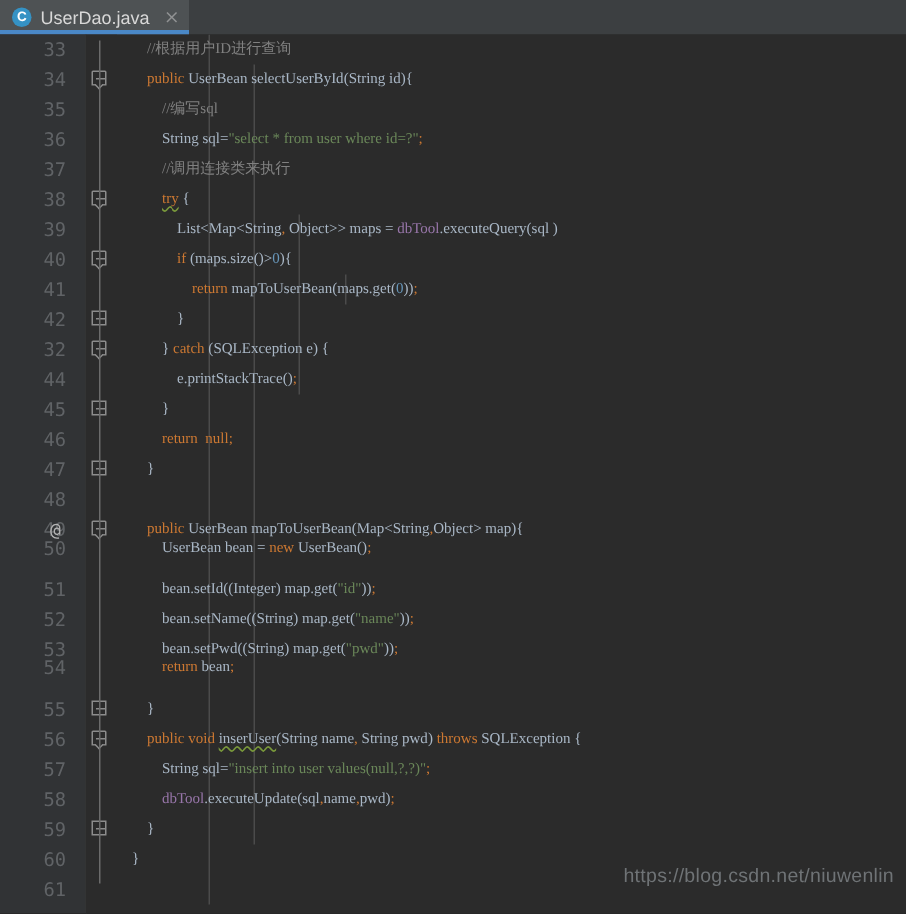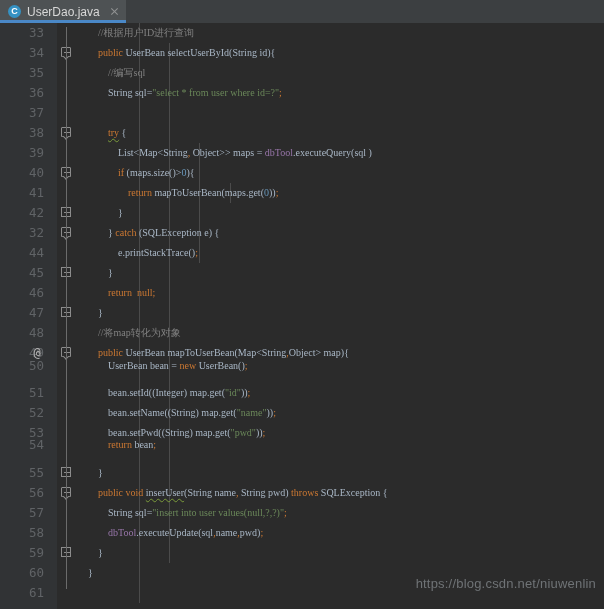--- a/index.html
+++ b/index.html
@@ -153,32 +153,32 @@
         <div class="iguide" style="left: 138.64px; top: 0px; height: 580px;"></div>
         <div class="iguide" style="left: 168.96px; top: 20px; height: 520px;"></div>
         <div class="iguide" style="left: 199.28px; top: 120px; height: 120px;"></div>
         <div class="iguide" style="left: 229.6px; top: 160px; height: 20px;"></div>
       </div>
     <div class="rows" id="rows">
         <div class="row" style="top: 0px; position: absolute; left: 0px; width: 604px;"><span class="lineno">33</span><span class="code">        <span class="cmt">//根据用户ID进行查询</span></span></div>
         <div class="row" style="top: 20px; position: absolute; left: 0px; width: 604px;"><span class="lineno">34</span><span class="fold start"><span class="box"></span><span class="tip"></span></span><span class="code">        <span class="kw">public</span> <span class="def">UserBean</span> <span class="def">selectUserById</span>(<span class="def">String</span> <span class="def">id</span>){</span></div>
         <div class="row" style="top: 40px; position: absolute; left: 0px; width: 604px;"><span class="lineno">35</span><span class="code">            <span class="cmt">//编写sql</span></span></div>
         <div class="row" style="top: 60px; position: absolute; left: 0px; width: 604px;"><span class="lineno">36</span><span class="code">            <span class="def">String</span> <span class="def">sql</span>=<span class="str">"select * from user where id=?"</span><span class="semi">;</span></span></div>
-        <div class="row" style="top: 80px; position: absolute; left: 0px; width: 488px;"><span class="lineno">37</span></div>
+        <div class="row" style="top: 80px; position: absolute; left: 0px; width: 488px;"><span class="lineno">37</span><span class="code">            <span class="cmt">//调用连接类来执行</span></span></div>
         <div class="row" style="top: 100px; position: absolute; left: 0px; width: 604px;"><span class="lineno">38</span><span class="fold start"><span class="box"></span><span class="tip"></span></span><span class="code">            <span class="kw typo">try</span> {</span></div>
         <div class="row" style="top: 120px; position: absolute; left: 0px; width: 604px;"><span class="lineno">39</span><span class="code">                <span class="def">List</span>&lt;<span class="def">Map</span>&lt;<span class="def">String</span><span class="semi">,</span> <span class="def">Object</span>&gt;&gt; <span class="def">maps</span> = <span class="fld">dbTool</span>.<span class="def">executeQuery</span>(<span class="def">sql</span> )</span></div>
         <div class="row" style="top: 140px; position: absolute; left: 0px; width: 604px;"><span class="lineno">40</span><span class="fold start"><span class="box"></span><span class="tip"></span></span><span class="code">                <span class="kw">if</span> (<span class="def">maps</span>.<span class="def">size</span>()&gt;<span class="num">0</span>){</span></div>
         <div class="row" style="top: 160px; position: absolute; left: 0px; width: 604px;"><span class="lineno">41</span><span class="code">                    <span class="kw">return</span> <span class="def">mapToUserBean</span>(<span class="def">maps</span>.<span class="def">get</span>(<span class="num">0</span>))<span class="semi">;</span></span></div>
         <div class="row" style="top: 180px; position: absolute; left: 0px; width: 604px;"><span class="lineno">42</span><span class="fold endm"><span class="box"></span></span><span class="code">                }</span></div>
         <div class="row" style="top: 200px; position: absolute; left: 0px; width: 604px;"><span class="lineno">32</span><span class="fold start"><span class="box"></span><span class="tip"></span></span><span class="code">            } <span class="kw">catch</span> (<span class="def">SQLException</span> <span class="def">e</span>) {</span></div>
         <div class="row" style="top: 220px; position: absolute; left: 0px; width: 604px;"><span class="lineno">44</span><span class="code">                <span class="def">e</span>.<span class="def">printStackTrace</span>()<span class="semi">;</span></span></div>
         <div class="row" style="top: 240px; position: absolute; left: 0px; width: 604px;"><span class="lineno">45</span><span class="fold endm"><span class="box"></span></span><span class="code">            }</span></div>
         <div class="row" style="top: 260px; position: absolute; left: 0px; width: 604px;"><span class="lineno">46</span><span class="code">            <span class="kw">return</span>  <span class="kw">null</span><span class="semi">;</span></span></div>
         <div class="row" style="top: 280px; position: absolute; left: 0px; width: 604px;"><span class="lineno">47</span><span class="fold endm"><span class="box"></span></span><span class="code">        }</span></div>
-        <div class="row" style="top: 300px; position: absolute; left: 0px; width: 604px;"><span class="lineno">48</span><span class="code">        <span class="cmt">//将map转化为对象</span></span></div>
+        <div class="row" style="top: 300px; position: absolute; left: 0px; width: 604px;"><span class="lineno">48</span></div>
         <div class="row" style="top: 320px; position: absolute; left: 0px; width: 604px;"><span class="lineno">49</span><span class="annot">@</span><span class="fold start"><span class="box"></span><span class="tip"></span></span><span class="code">        <span class="kw">public</span> <span class="def">UserBean</span> <span class="def">mapToUserBean</span>(<span class="def">Map</span>&lt;<span class="def">String</span><span class="semi">,</span><span class="def">Object</span>&gt; <span class="def">map</span>){</span></div>
         <div class="row" style="top: 333px; position: absolute; left: 0px; width: 540px;"><span class="lineno">50</span><span class="code">            <span class="def">UserBean</span> <span class="def">bean</span> = <span class="kw">new</span> <span class="def">UserBean</span>()<span class="semi">;</span></span></div>
         <div class="row" style="top: 360px; position: absolute; left: 0px; width: 604px;"><span class="lineno">51</span><span class="code">            <span class="def">bean</span>.<span class="def">setId</span>((<span class="def">Integer</span>) <span class="def">map</span>.<span class="def">get</span>(<span class="str">"id"</span>))<span class="semi">;</span></span></div>
         <div class="row" style="top: 380px; position: absolute; left: 0px; width: 604px;"><span class="lineno">52</span><span class="code">            <span class="def">bean</span>.<span class="def">setName</span>((<span class="def">String</span>) <span class="def">map</span>.<span class="def">get</span>(<span class="str">"name"</span>))<span class="semi">;</span></span></div>
         <div class="row" style="top: 400px; position: absolute; left: 0px; width: 604px;"><span class="lineno">53</span><span class="code">            <span class="def">bean</span>.<span class="def">setPwd</span>((<span class="def">String</span>) <span class="def">map</span>.<span class="def">get</span>(<span class="str">"pwd"</span>))<span class="semi">;</span></span></div>
         <div class="row" style="top: 412px; position: absolute; left: 0px; width: 488px;"><span class="lineno">54</span><span class="code">            <span class="kw">return</span> <span class="def">bean</span><span class="semi">;</span></span></div>
         <div class="row" style="top: 440px; position: absolute; left: 0px; width: 604px;"><span class="lineno">55</span><span class="fold endm"><span class="box"></span></span><span class="code">        }</span></div>
         <div class="row" style="top: 460px; position: absolute; left: 0px; width: 604px;"><span class="lineno">56</span><span class="fold start"><span class="box"></span><span class="tip"></span></span><span class="code">        <span class="kw">public</span> <span class="kw">void</span> <span class="def typo">inserUser</span>(<span class="def">String</span> <span class="def">name</span><span class="semi">,</span> <span class="def">String</span> <span class="def">pwd</span>) <span class="kw">throws</span> <span class="def">SQLException</span> {</span></div>
         <div class="row" style="top: 480px; position: absolute; left: 0px; width: 604px;"><span class="lineno">57</span><span class="code">            <span class="def">String</span> <span class="def">sql</span>=<span class="str">"insert into user values(null,?,?)"</span><span class="semi">;</span></span></div>
         <div class="row" style="top: 500px; position: absolute; left: 0px; width: 604px;"><span class="lineno">58</span><span class="code">            <span class="fld">dbTool</span>.<span class="def">executeUpdate</span>(<span class="def">sql</span><span class="semi">,</span><span class="def">name</span><span class="semi">,</span><span class="def">pwd</span>)<span class="semi">;</span></span></div>

